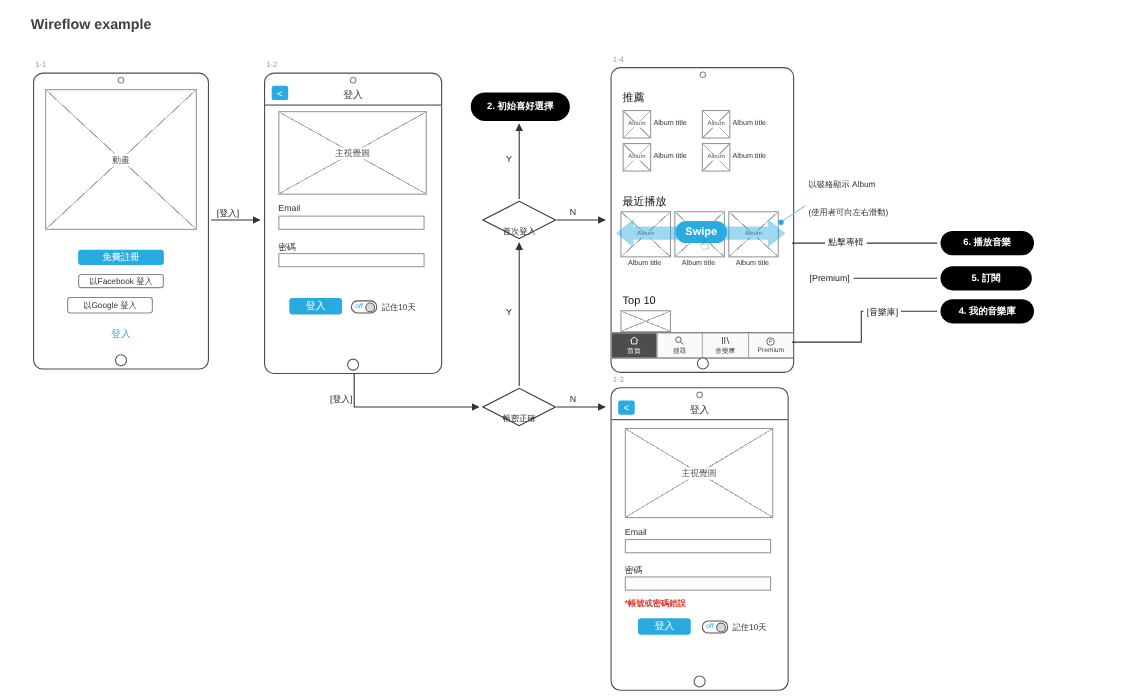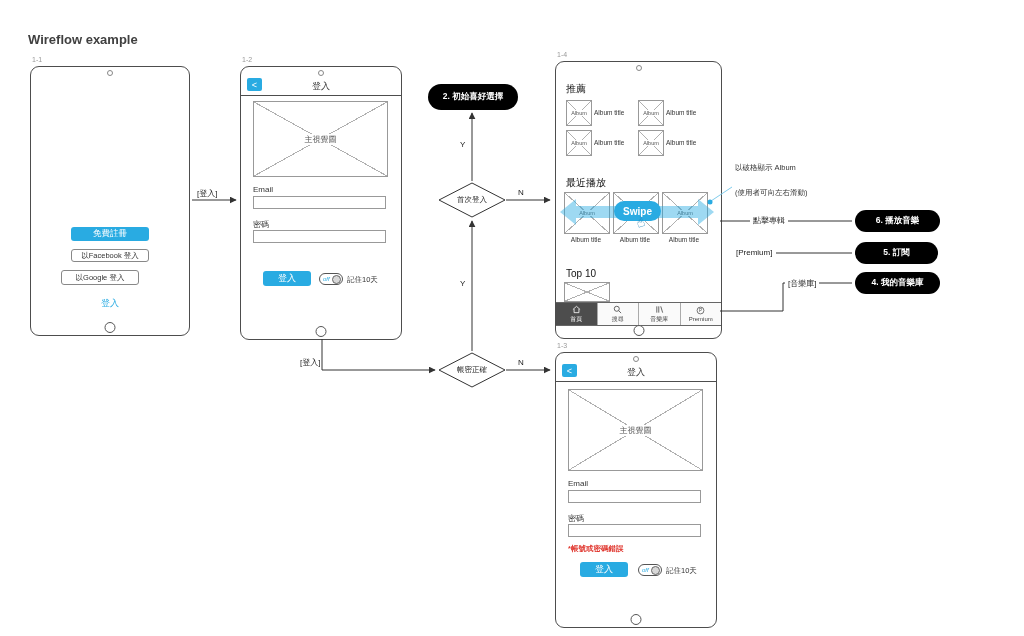--- a/index.html
+++ b/index.html
@@ -1,18 +1,18 @@
 <!DOCTYPE html>
 <html><head>
 <meta charset="utf-8">
 <style>
   html,body{margin:0;padding:0;background:#fff;}
   .canvas{position:relative;width:1024px;height:636px;background:#fff;overflow:hidden;
           font-family:"Liberation Sans","DejaVu Sans",sans-serif;color:#333;}
-  .title{position:absolute;left:28px;top:32px;font-size:13px;font-weight:bold;color:#404040;}
+  .title{position:absolute;left:28px;top:14px;font-size:13px;font-weight:bold;color:#404040;}
 
   .phone{position:absolute;background:#fff;border:1.5px solid #4d4d4d;border-radius:9px;z-index:2;}
   .tag{position:absolute;font-size:7px;color:#999;z-index:2;}
   .cam{position:absolute;top:3px;left:50%;transform:translateX(-50%);width:4px;height:4px;border:1px solid #888;border-radius:50%;}
   .home{position:absolute;bottom:2px;left:50%;transform:translateX(-50%);width:9px;height:9px;border:1px solid #555;border-radius:50%;background:#fff;z-index:5;}
 
   .ph{position:absolute;border:1px solid #999;background-color:#fff;display:flex;align-items:center;justify-content:center;
       background-image:
         linear-gradient(to top right,transparent calc(50% - .5px),#b0b0b0 calc(50% - .5px),#b0b0b0 calc(50% + .5px),transparent calc(50% + .5px)),
         linear-gradient(to bottom right,transparent calc(50% - .5px),#b0b0b0 calc(50% - .5px),#b0b0b0 calc(50% + .5px),transparent calc(50% + .5px));}
@@ -48,35 +48,38 @@
   .tabbar{position:absolute;left:0;right:0;bottom:12px;height:22px;display:flex;border-top:1px solid #666;border-bottom:1px solid #666;background:#fafafa;z-index:4;}
   .tab{flex:1;display:flex;flex-direction:column;align-items:center;justify-content:center;gap:1px;font-size:6px;color:#444;border-left:1px solid #aaa;}
   .tab:first-child{border-left:none;}
   .tab.active{background:#4d4d4d;color:#fff;}
   .tab svg{width:9px;height:9px;display:block;}
 
   .pill{position:absolute;background:#000;color:#fff;border-radius:13px;display:flex;align-items:center;justify-content:center;
         font-size:8.5px;font-weight:bold;z-index:6;white-space:nowrap;}
 
   .overlay{position:absolute;left:0;top:0;z-index:10;pointer-events:none;}
-  .dlabel{position:absolute;transform:translate(-50%,-50%);font-size:7.5px;color:#222;white-space:nowrap;z-index:11;}
+  .dlabel{position:absolute;transform:translate(-50%,-50%);font-size:7.5px;color:#222;white-space:nowrap;z-index:11;margin-top:11px;}
   .flabel{position:absolute;font-size:8px;color:#222;white-space:nowrap;z-index:11;}
   .flabel.bg{background:#fff;padding:0 3px;}
   .note{position:absolute;font-size:7.5px;color:#333;white-space:nowrap;z-index:11;}
 </style>
 </head>
 <body>
 
 <div class="canvas">
 
   <div class="title">Wireflow example</div>
 
   <div class="tag" style="left:32px;top:56px">1-1</div>
   <div class="phone" style="left:30px;top:66px;width:158px;height:268px">
     <div class="cam"></div>
+    <div class="ph" style="left:10px;top:14px;width:136px;height:126px">
+      <span>動畫</span>
+    </div>
     <div class="btn primary" style="left:40px;top:160px;width:78px;height:14px">免費註冊</div>
     <div class="btn outline" style="left:40px;top:182px;width:78px;height:13px">以Facebook 登入</div>
     <div class="btn outline" style="left:30px;top:203px;width:78px;height:15px">以Google 登入</div>
     <div class="link" style="left:0;right:0;top:230px;text-align:center">登入</div>
     <div class="home"></div>
   </div>
 
   <div class="tag" style="left:242px;top:56px">1-2</div>
   <div class="phone" style="left:240px;top:66px;width:160px;height:272px">
     <div class="cam"></div>

